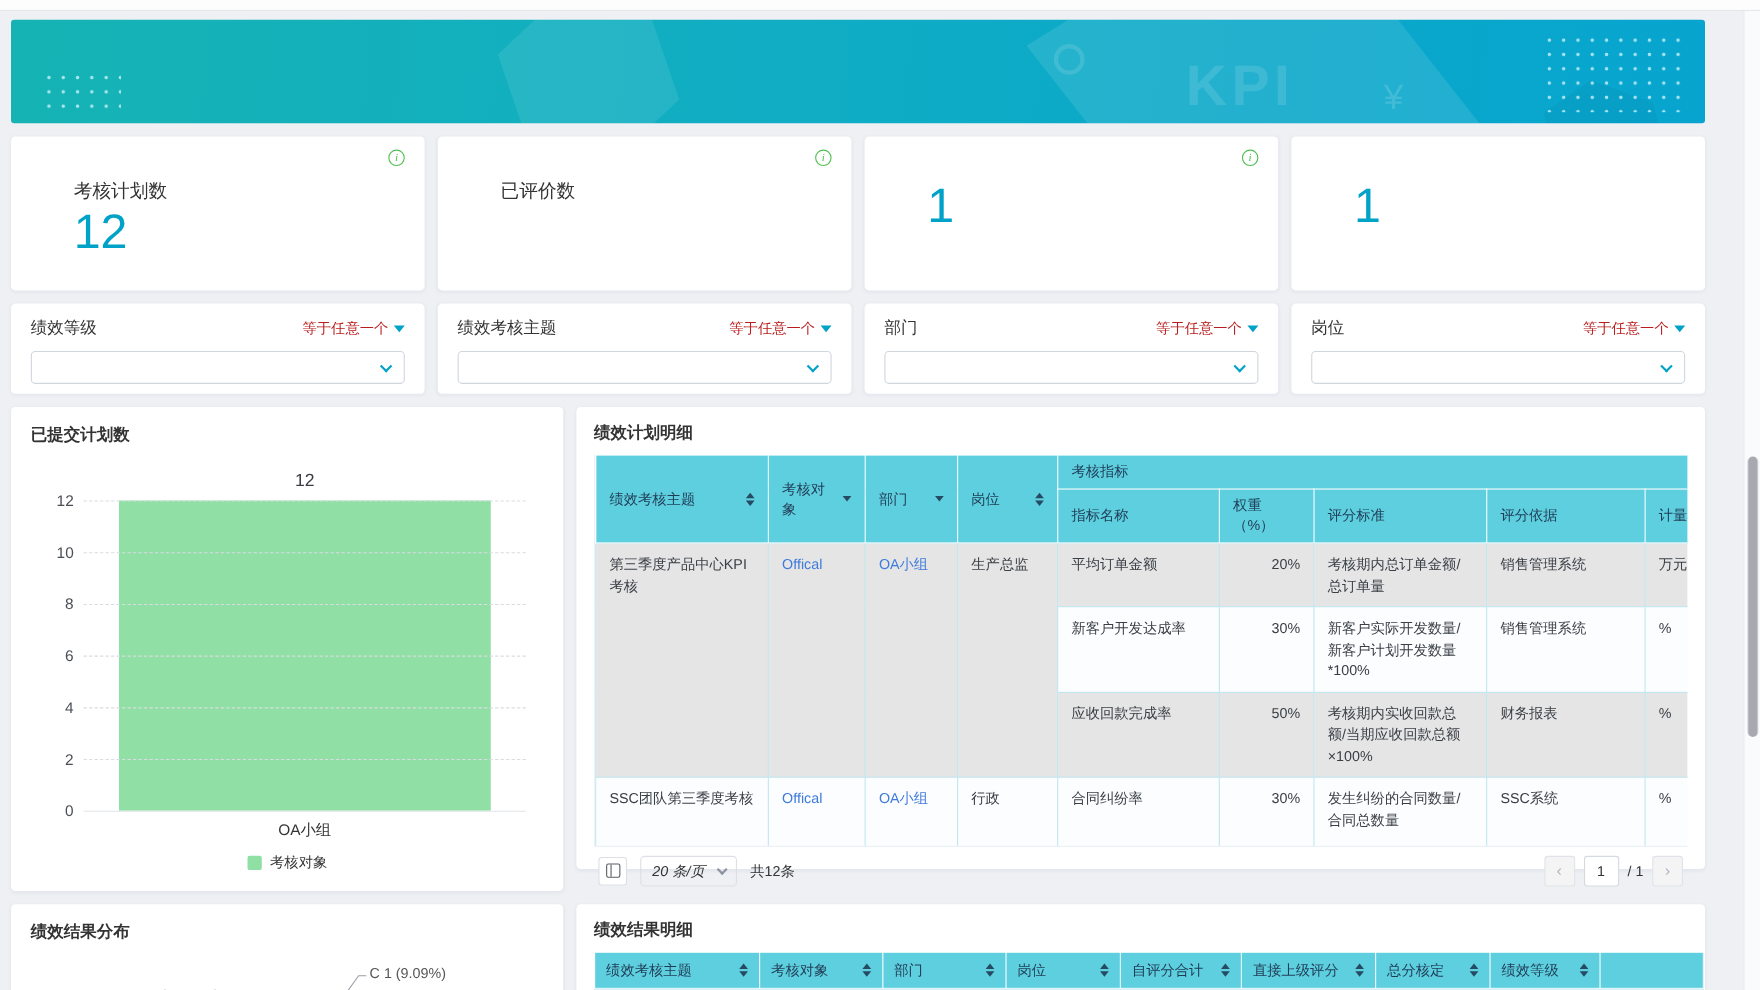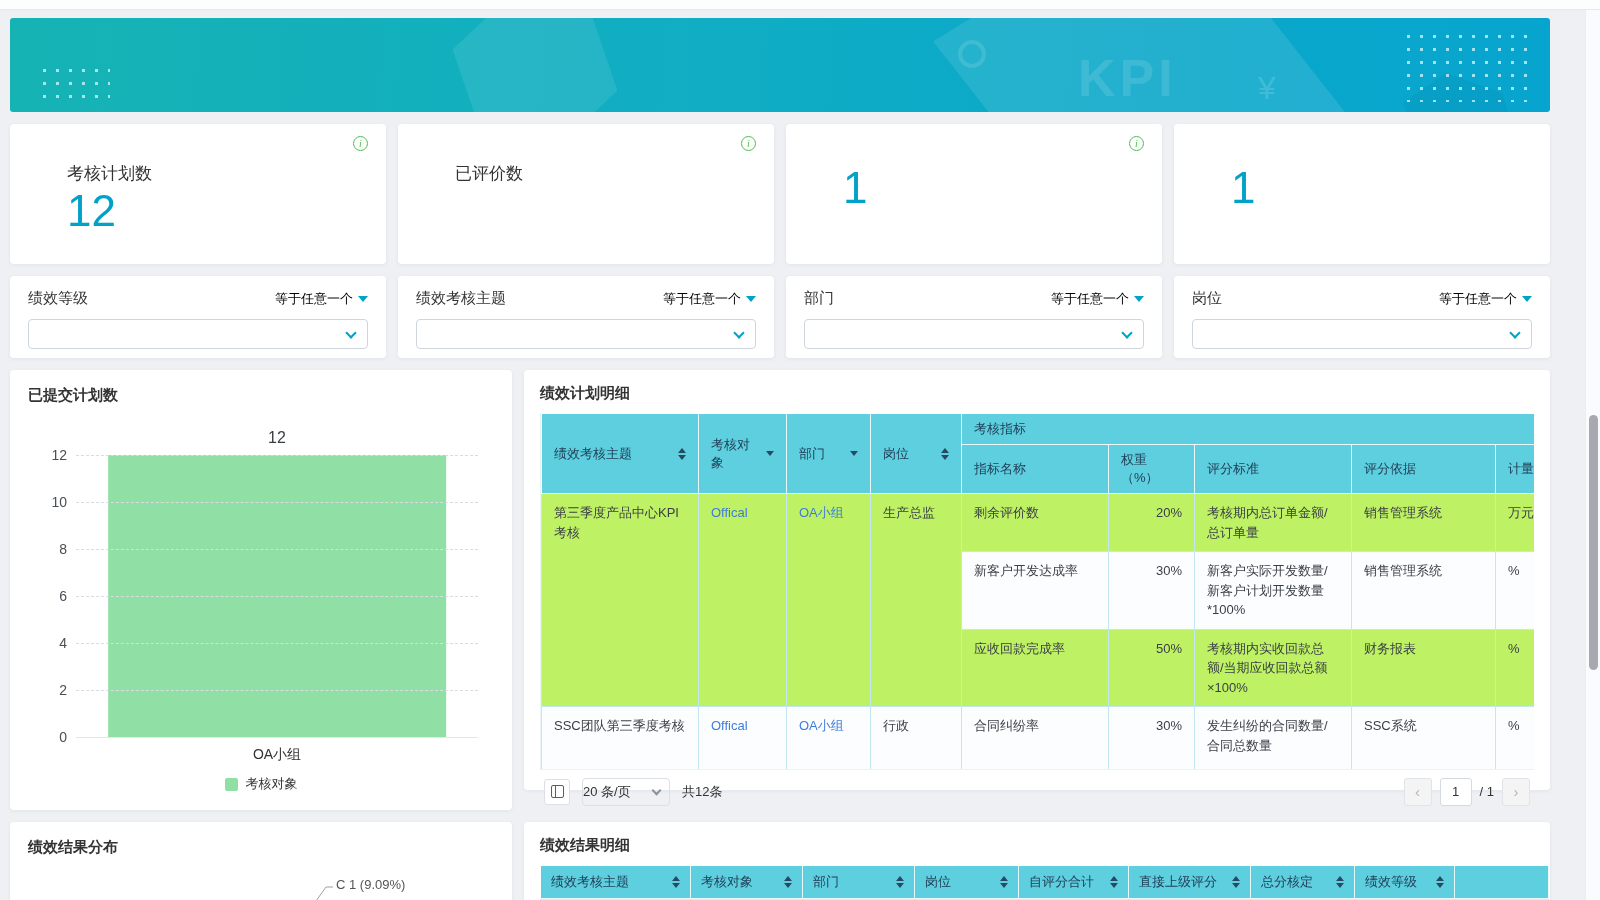--- a/index.html
+++ b/index.html
@@ -41,21 +41,21 @@
   .stat-value { font-size:44px; color:#00a2c8; margin-top:4px; line-height:1; }
   .info-icon { position:absolute; top:12px; right:18px; width:15px; height:15px; border-radius:50%;
     border:1px solid #4fbf4f; color:#4fbf4f; font-size:10px; line-height:13px; text-align:center;
     font-style:italic; font-family:"Liberation Serif",serif; }
 
   
   .filters-row { display:grid; grid-template-columns:repeat(4,1fr); gap:12px; margin-bottom:12px; }
   .filter-card { height:82px; padding:13px 18px; }
   .filter-head { display:flex; justify-content:space-between; align-items:center; }
   .filter-label { font-size:15px; color:#333; }
-  .op-link { font-size:13px; color:#000000; cursor:pointer; display:inline-flex; align-items:center; gap:5px; }
+  .op-link { font-size:13px; color:#b91c1c; cursor:pointer; display:inline-flex; align-items:center; gap:5px; }
   .tri-down-accent { width:0; height:0; border-left:5px solid transparent; border-right:5px solid transparent;
     border-top:6px solid #00a2c8; }
   .filter-select { margin-top:11px; height:30px; border:1px solid #cfd6de; border-radius:4px;
     position:relative; background:#fff; cursor:pointer; }
   .chev { position:absolute; right:12px; top:9px; width:8px; height:8px;
     border-right:2px solid #00a2c8; border-bottom:2px solid #00a2c8; transform:rotate(45deg); }
 
   
   .main-row { display:grid; grid-template-columns:502px 1026px; gap:12px; margin-bottom:12px; }
   .chart-card { height:440px; padding:16px 18px; }
@@ -83,35 +83,35 @@
   th.group-head { text-align:center; }
   .th-flex { display:flex; justify-content:space-between; align-items:center; gap:4px; }
   .sorter { display:inline-flex; flex-direction:column; gap:2px; }
   .sorter i { display:block; width:0; height:0; border-left:4px solid transparent; border-right:4px solid transparent; }
   .sorter .up { border-bottom:5px solid #274a63; }
   .sorter .dn { border-top:5px solid #274a63; }
   .tri-filter { width:0; height:0; border-left:4px solid transparent; border-right:4px solid transparent;
     border-top:5px solid #274a63; }
   table.kpi td { border:1px solid #c2e7f0; padding:9px 12px; vertical-align:top;
     color:#3a3f45; line-height:1.5; }
-  td.cy, tr.cy > td.mcell { background:#bef264; }
+  td.cy, tr.cy > td.mcell { background:#e5e5e5; }
   td.wt, tr.wt > td.mcell { background:#fbfdfe; }
   td.num { text-align:right;margin-top:32px; }
   .tlink { color:#3e7bdb; cursor:pointer; }
   .r1 { height:56px; } .r2 { height:76px; } .r3 { height:76px; } .r4 { height:74px; }
 
   
   .pagination { height:44px; display:flex; align-items:center; gap:12px; border-top:1px solid #edf0f4;
     padding:0 4px; }
   .tool-btn { width:26px; height:26px; border:1px solid #dcdfe6; border-radius:3px; background:#fff;
     display:flex; align-items:center; justify-content:center; cursor:pointer; }
   .tool-glyph { width:13px; height:13px; border:1.5px solid #5a5f66; border-radius:2px; position:relative; }
   .tool-glyph::before { content:""; position:absolute; left:3px; top:0; bottom:0; width:1.5px; background:#5a5f66; }
   .page-size { width:88px; height:28px; border:1px solid #dcdfe6; border-radius:4px; position:relative;
-    font-size:13px; color:#333; display:flex; align-items:center; cursor:pointer; }
+    font-size:13px; color:#333; display:flex; align-items:center; padding-left:10px; cursor:pointer;font-style:italic; }
   .page-size .chev { border-color:#8a919f; right:9px; top:8px; width:7px; height:7px; }
   .total-text { font-size:13px; color:#333; }
   .pag-right { margin-left:auto; display:flex; align-items:center; gap:8px; }
   .nav-btn { width:28px; height:28px; background:#f4f4f5; border:1px solid #e0e3e9; border-radius:3px;
     font-size:15px; color:#aeb5c2; display:flex; align-items:center; justify-content:center; cursor:pointer; }
   .page-input { width:32px; height:28px; border:1px solid #d5d9e0; border-radius:3px; text-align:center;
     font-size:13px; color:#333; font-family:inherit; }
   .slash-total { font-size:13px; color:#333; }
 
   
@@ -309,21 +309,21 @@
               <th>评分依据</th>
               <th>计量单位</th>
             </tr>
           </thead>
           <tbody>
             <tr class="r1">
               <td rowspan="3" class="cy">第三季度产品中心KPI考核</td>
               <td rowspan="3" class="cy"><span class="tlink">Offical</span></td>
               <td rowspan="3" class="cy"><span class="tlink">OA小组</span></td>
               <td rowspan="3" class="cy">生产总监</td>
-              <td class="cy">剩余评价数</td>
+              <td class="cy">平均订单金额</td>
               <td class="cy num">20%</td>
               <td class="cy">考核期内总订单金额/总订单量</td>
               <td class="cy">销售管理系统</td>
               <td class="cy">万元</td>
             </tr>
             <tr class="r2">
               <td class="wt">新客户开发达成率</td>
               <td class="wt num">30%</td>
               <td class="wt">新客户实际开发数量/新客户计划开发数量*100%</td>
               <td class="wt">销售管理系统</td>

